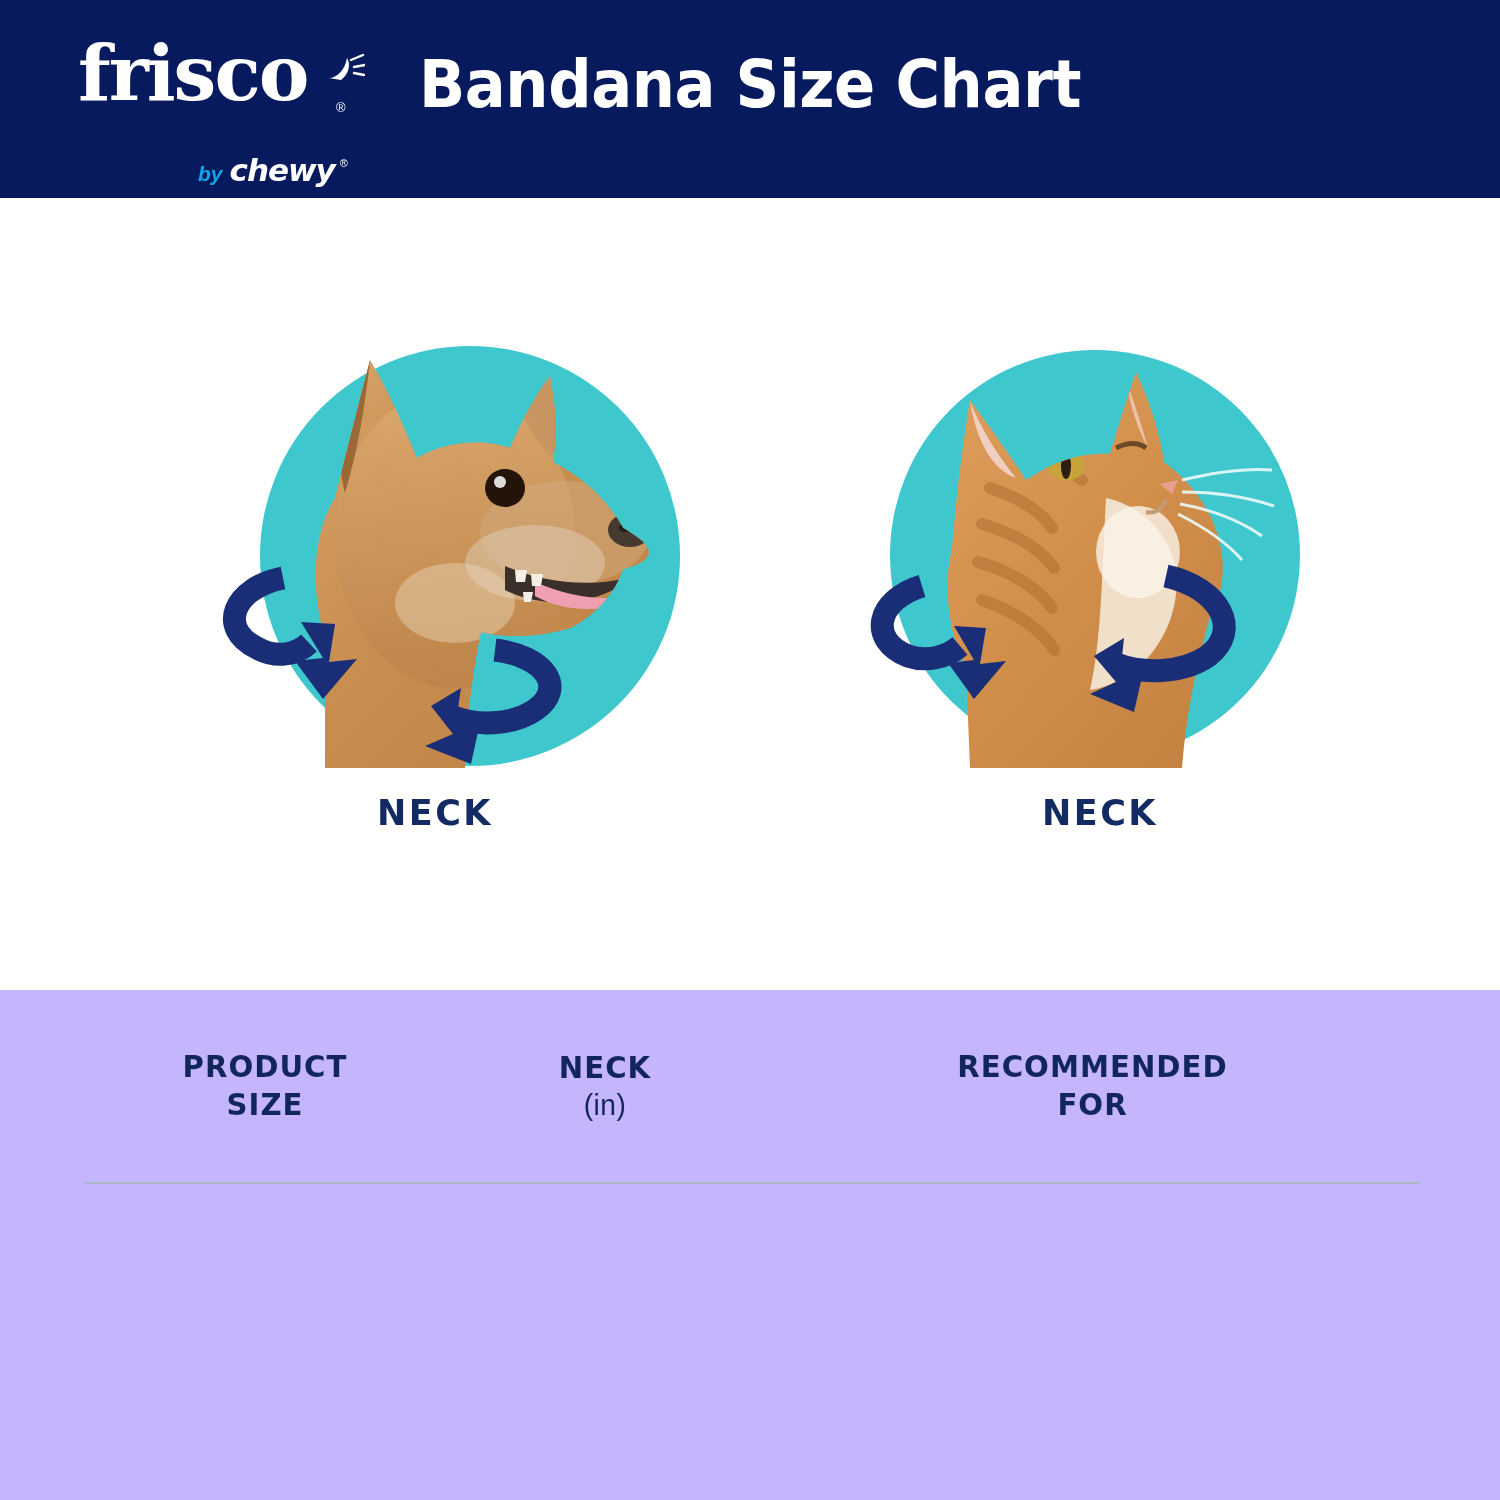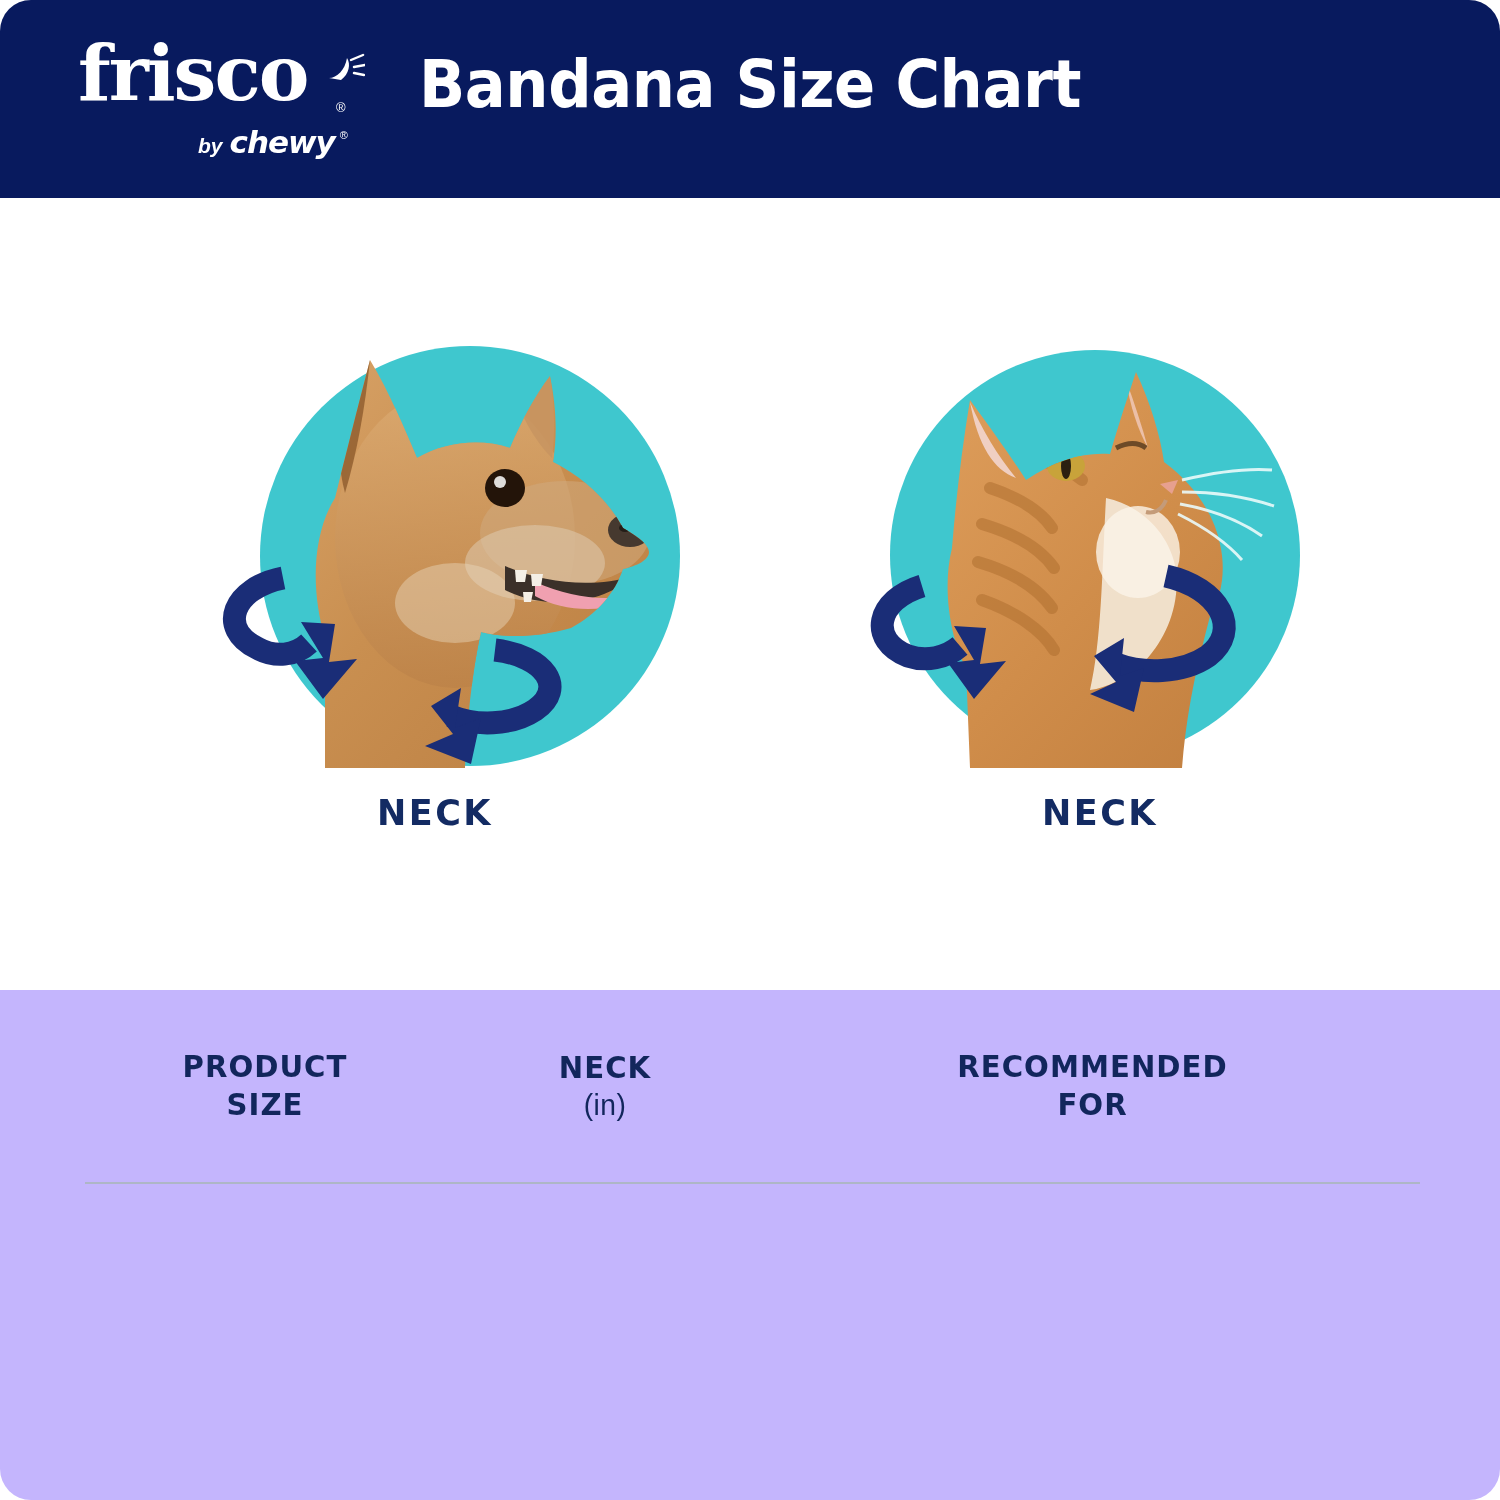--- a/index.html
+++ b/index.html
@@ -11,21 +11,20 @@
     font-family: "Liberation Sans", sans-serif;
     -webkit-font-smoothing: antialiased;
   }
 
   .page {
     position: relative;
     width: 1500px;
     height: 1500px;
     background: #ffffff;
     overflow: hidden;
-    border-radius: 31px;
   }
 
   
   .header-bar {
     position: absolute;
     left: 0;
     top: 0;
     width: 1500px;
     height: 198px;
     background: #081a5e;
@@ -70,29 +69,30 @@
     top: 88px;
     display: flex;
     align-items: baseline;
     gap: 7px;
   }
   .logo-by {
     font-family: "Liberation Sans", sans-serif;
     font-size: 21px;
     font-weight: bold;
     font-style: italic;
-    color: #ffffff;
+    color: #0ea5e9;
   }
   .logo-chewy {
     font-family: "DejaVu Sans", sans-serif;
     font-size: 31px;
     font-weight: bold;
     font-style: italic;
     letter-spacing: -1px;
     color: #ffffff;
+    margin-top: 28px;
   }
   .logo-chewy-reg {
     font-size: 11px;
     color: #ffffff;
     position: relative;
     top: -14px;
     left: -2px;
   }
 
   .header-title {

